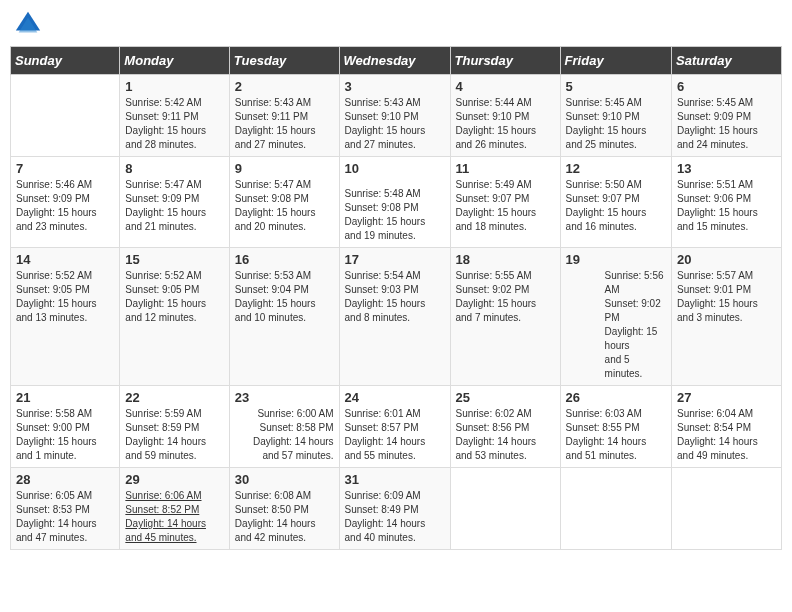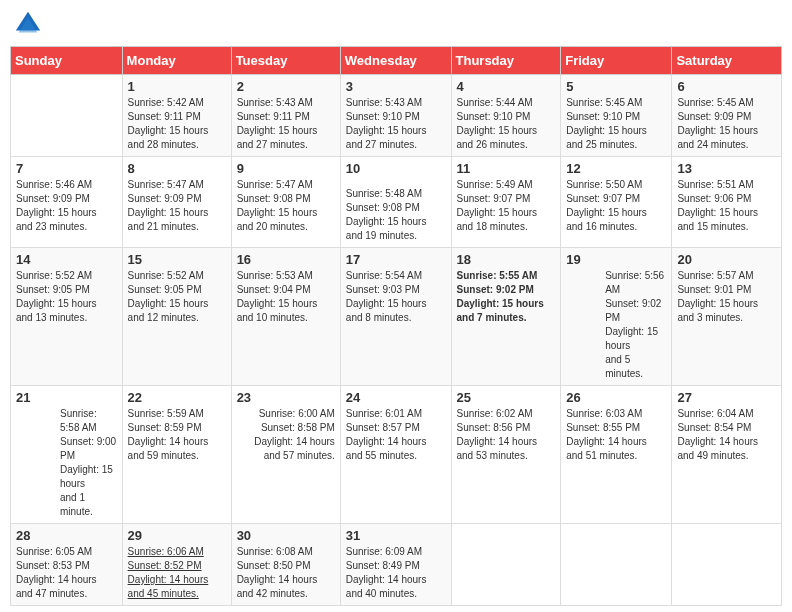--- a/index.html
+++ b/index.html
@@ -50,22 +50,23 @@
     .calendar-subtitle {
       font-size: 16px;
       color: #555;
     }
     table {
       width: 100%;
       border-collapse: collapse;
       font-size: 11px;
     }
     thead tr {
-      background-color: #ef4444;
+      background-color: #404040;
       color: #fff;
+      font-style: italic;
     }
     thead th {
       padding: 6px 4px;
       text-align: left;
       font-size: 13px;
       font-weight: bold;
       border: 1px solid #ccc;
     }
     tbody tr {
       vertical-align: top;
@@ -250,21 +251,21 @@
         </td>
         <td>
           <span class="day-number">17</span>
           <div class="day-info" style="white-space: pre-line;">Sunrise: 5:54 AM
 Sunset: 9:03 PM
 Daylight: 15 hours
 and 8 minutes.</div>
         </td>
         <td>
           <span class="day-number">18</span>
-          <div class="day-info" style="white-space: pre-line; font-weight: bold;">Sunrise: 5:55 AM
+          <div class="day-info" style="white-space: pre-line;">Sunrise: 5:55 AM
 Sunset: 9:02 PM
 Daylight: 15 hours
 and 7 minutes.</div>
         </td>
         <td>
           <span class="day-number">19</span>
           <div class="day-info" style="white-space: pre-line; margin-left: 39px;">Sunrise: 5:56 AM
 Sunset: 9:02 PM
 Daylight: 15 hours
 and 5 minutes.</div>
@@ -273,21 +274,21 @@
           <span class="day-number">20</span>
           <div class="day-info" style="white-space: pre-line;">Sunrise: 5:57 AM
 Sunset: 9:01 PM
 Daylight: 15 hours
 and 3 minutes.</div>
         </td>
       </tr>
       <tr>
         <td>
           <span class="day-number">21</span>
-          <div class="day-info" style="white-space: pre-line; margin-left: 44px;">Sunrise: 5:58 AM
+          <div class="day-info" style="white-space: pre-line;">Sunrise: 5:58 AM
 Sunset: 9:00 PM
 Daylight: 15 hours
 and 1 minute.</div>
         </td>
         <td>
           <span class="day-number">22</span>
           <div class="day-info" style="white-space: pre-line;">Sunrise: 5:59 AM
 Sunset: 8:59 PM
 Daylight: 14 hours
 and 59 minutes.</div>

